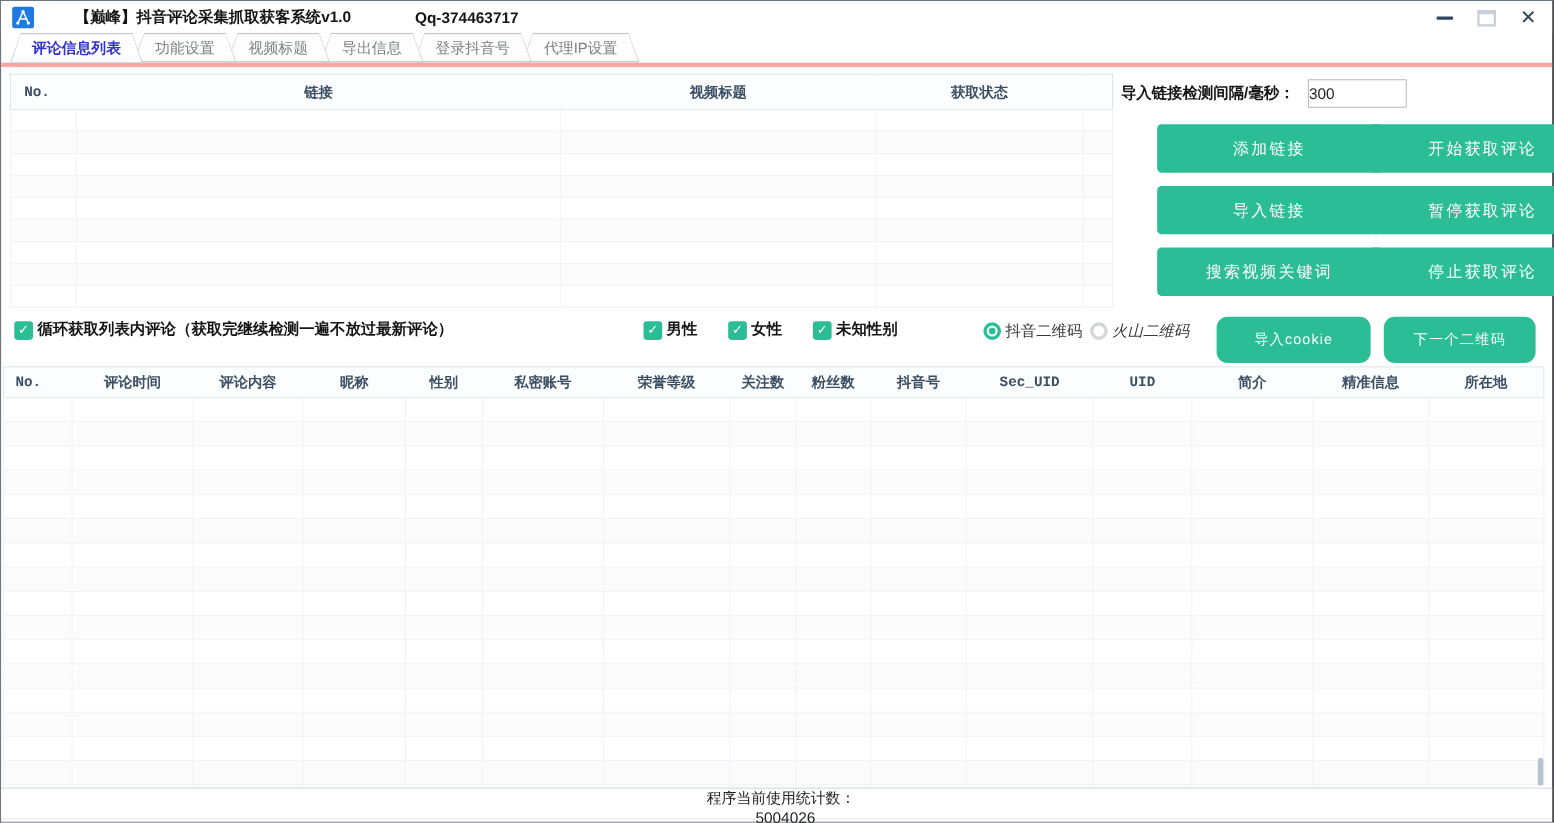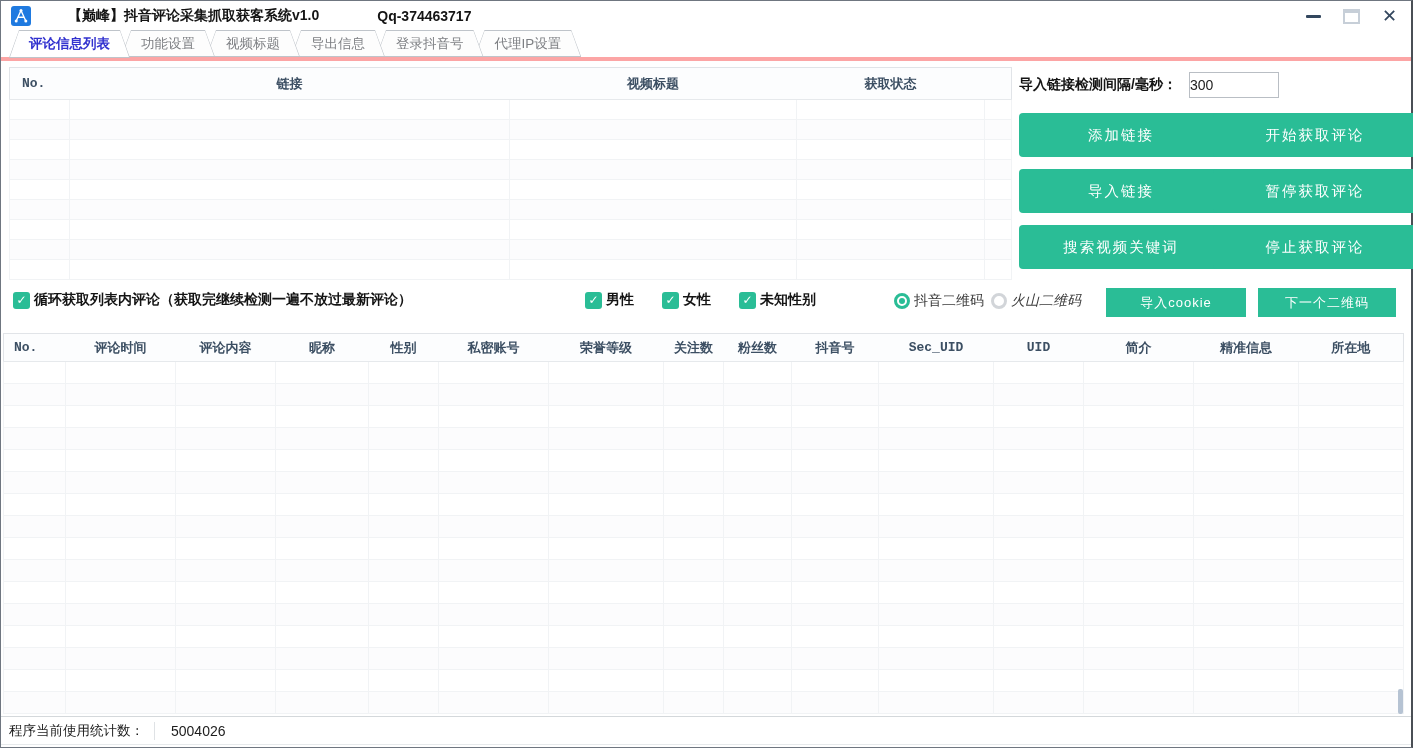--- a/index.html
+++ b/index.html
@@ -46,38 +46,38 @@
   .comment-table th:first-child { text-align:left; padding-left:10px; }
   .mono { font-family:"Liberation Mono","DejaVu Sans Mono",monospace; }
 
   
   .right-panel { position:absolute; left:1018px; top:66px; width:380px; }
   .interval-row { display:flex; align-items:center; height:28px; margin-top:4px; }
   .interval-label { font-size:14px; font-weight:bold; color:#141414; white-space:nowrap; }
   .interval-input { width:90px; height:26px; margin-left:12px; border:1px solid #b9bec4; text-align:left; font-size:14px; color:#222; font-family:inherit; outline:none; }
   .btn-grid { margin-top:14px; display:grid; grid-template-columns:180px 180px; grid-column-gap:14px; grid-row-gap:12px; }
   .btn { background:#2abd96; color:#fff; border:none; border-radius:4px; display:flex; align-items:center; justify-content:center; cursor:pointer; font-family:inherit; }
-  .btn-big { width:204px; height:44px; font-size:14.5px; letter-spacing:2px; }
-  .btn-small { height:29px; font-size:13px; letter-spacing:1px; border-radius:0; }
+  .btn-big { width:204px; height:44px; font-size:14.5px; letter-spacing:2px;margin-left:33px; }
+  .btn-small { height:42px; font-size:13px; letter-spacing:1px; border-radius:10px; }
 
   
   .filter-bar { position:absolute; left:0; top:286px; right:0; height:34px; }
   .chk-group { position:absolute; display:flex; align-items:center; cursor:pointer; }
   .checkbox { width:17px; height:17px; border-radius:3px; background:#2abd96; color:#fff; font-size:12px; display:flex; align-items:center; justify-content:center; flex:0 0 auto; }
   .checkbox:not(.on){ background:#fff; border:1px solid #c2c6cb; color:transparent; }
   .chk-label { font-size:14px; font-weight:bold; color:#141414; margin-left:4px; white-space:nowrap; }
   .radio-group { position:absolute; display:flex; align-items:center; cursor:pointer; }
   .radio { width:16px; height:16px; border-radius:50%; border:3px solid #d2d5d9; background:#fff; position:relative; flex:0 0 auto; }
   .radio.on { border-color:#2abd96; }
   .radio.on::after { content:""; position:absolute; left:2px; top:2px; width:6px; height:6px; border-radius:50%; background:#2abd96; }
   .radio-label { font-size:14px; color:#3a3a3a; margin-left:4px; white-space:nowrap;text-align:center; }
 
   
   .v-scroll-thumb { position:absolute; right:8px; top:688px; width:5px; height:25px; background:#b6c3d3; border-radius:2px; }
-  .statusbar { position:absolute; left:0; right:0; top:715px; height:29px; border-top:1px solid #d4d8db; border-bottom:1px solid #e7eaec; display:flex; align-items:center; background:#fff; }
+  .statusbar { position:absolute; left:0; right:0; top:715px; height:29px; border-top:1px solid #d4d8db; border-bottom:1px solid #e7eaec; display:flex; align-items:center; background:#fff;flex-direction:column; }
   .status-label { font-size:13.5px; color:#1c1c1c; margin-left:8px; white-space:nowrap; }
   .status-sep { width:1px; height:18px; background:#dfe2e5; margin-left:10px; }
   .status-value { font-size:14px; color:#1c1c1c; margin-left:16px; }
 </style>
 </head>
 <body>
 
 <div class="app">
 
   <div class="titlebar">

